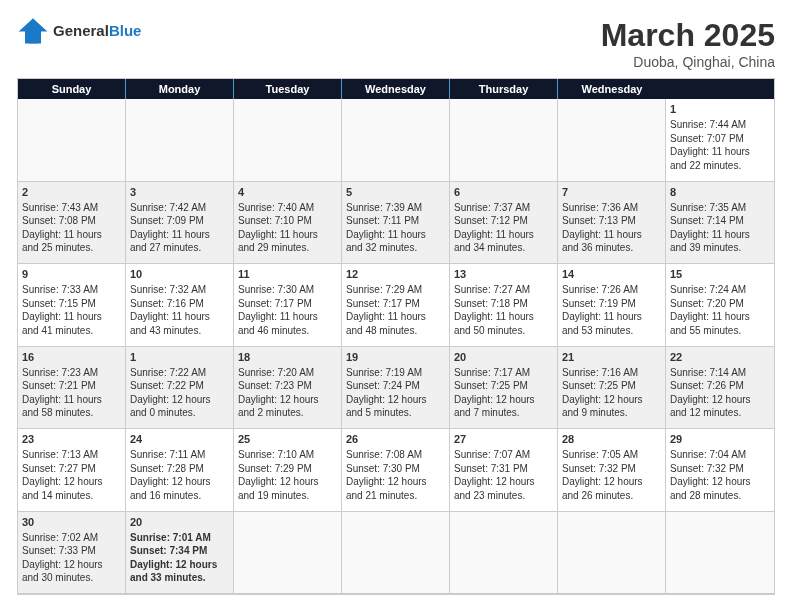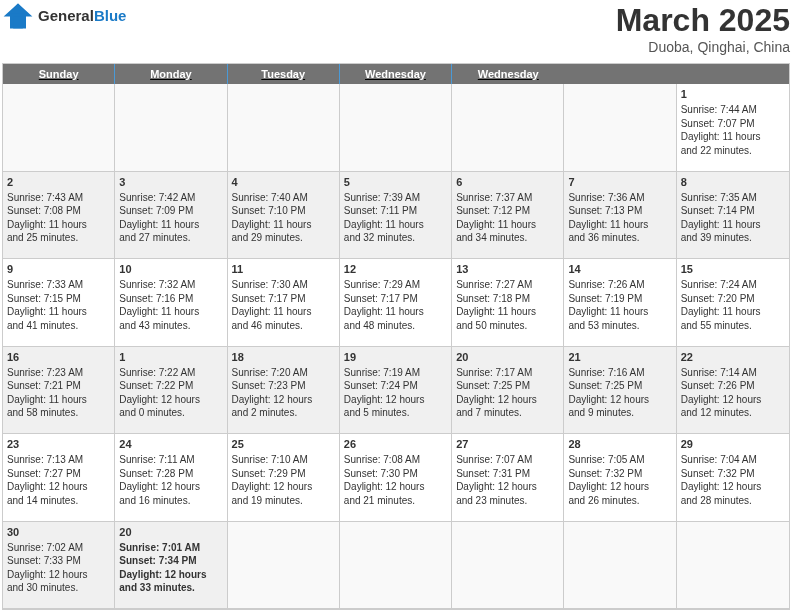--- a/index.html
+++ b/index.html
@@ -8,21 +8,21 @@
       height: 612px;
       font-family: Arial, sans-serif;
       background: #fff;
       overflow: hidden;
     }
     .page {
       width: 792px;
       height: 612px;
       display: flex;
       flex-direction: column;
-      padding: 2px;
+      padding: 17px;
     }
     .header {
       display: flex;
       justify-content: space-between;
       align-items: flex-start;
       margin-bottom: 8px;
     }
     .logo {
       display: flex;
       align-items: center;
@@ -46,22 +46,21 @@
     }
     .calendar {
       flex: 1;
       display: flex;
       flex-direction: column;
       border: 1px solid #ccc;
     }
     .cal-header {
       display: grid;
       grid-template-columns: repeat(7, 1fr);
-      background: #737373;
-      text-decoration: underline;
+      background: #0f172a;
     }
     .cal-header-cell {
       color: #fff;
       font-size: 11px;
       font-weight: bold;
       padding: 4px 4px;
       text-align: center;
       border-right: 1px solid #4a9ad7;
     }
     .cal-header-cell:last-child { border-right: none; }
@@ -119,20 +118,21 @@
       <div class="location">Duoba, Qinghai, China</div>
     </div>
   </div>
 
   <div class="calendar">
     <div class="cal-header">
     <div class="cal-header-cell">Sunday</div>
         <div class="cal-header-cell">Monday</div>
         <div class="cal-header-cell">Tuesday</div>
         <div class="cal-header-cell">Wednesday</div>
+        <div class="cal-header-cell">Thursday</div>
         <div class="cal-header-cell">Wednesday</div>
       </div>
     <div class="cal-grid">
     <div class="cal-cell empty"></div>
         <div class="cal-cell empty"></div>
         <div class="cal-cell empty"></div>
         <div class="cal-cell empty"></div>
         <div class="cal-cell empty"></div>
         <div class="cal-cell empty"></div>
         <div class="cal-cell">

